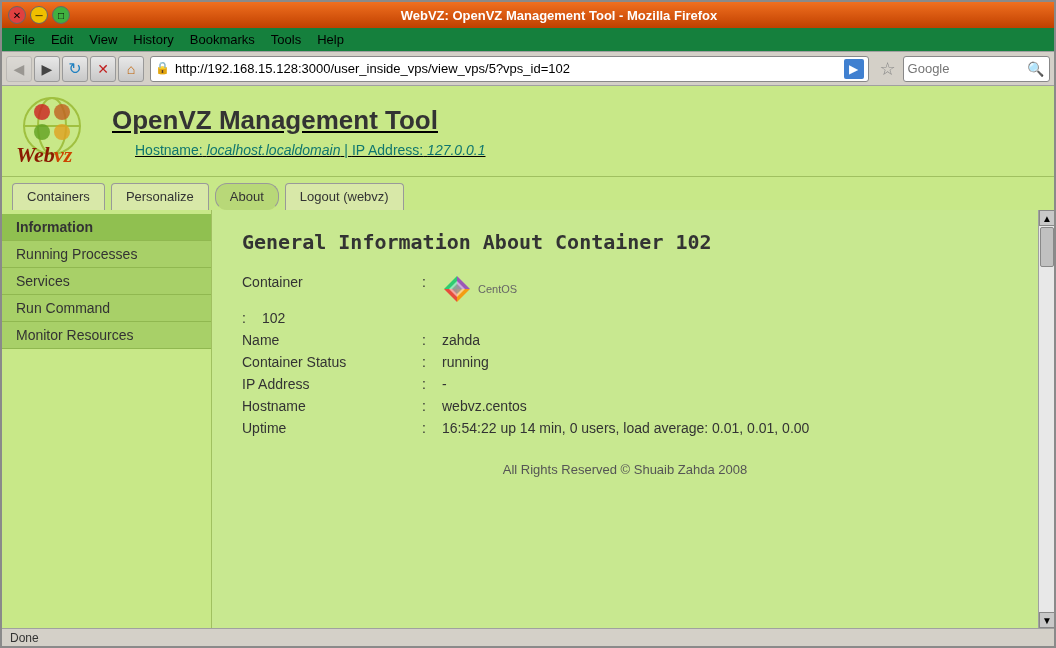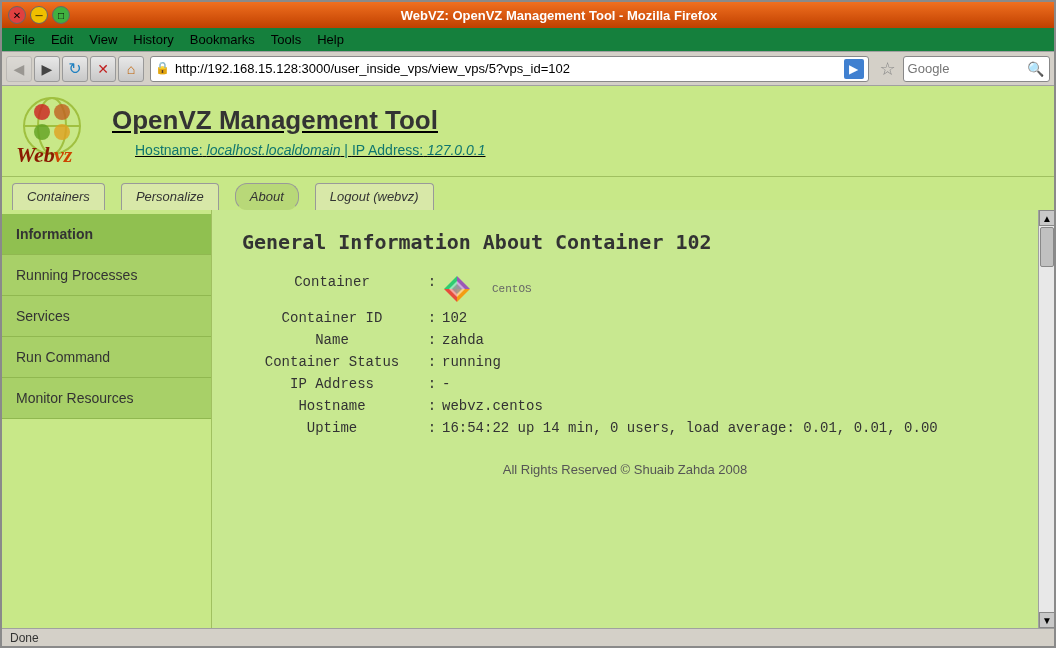--- a/index.html
+++ b/index.html
@@ -40,42 +40,42 @@
 
     
     .site-header { background: #c8e888; padding: 10px 20px 10px 10px; display: flex; align-items: center; border-bottom: 1px solid #a0c060; }
     .logo-area { display: flex; align-items: center; margin-right: 20px; }
     .header-info { flex: 1; text-decoration: underline; }
     .header-title { font-size: 26px; font-weight: bold; color: #333; margin-bottom: 6px; }
     .header-subtitle { font-size: 14px; color: #0f766e; margin-left: 23px; }
     .header-subtitle em { font-style: italic; }
 
     
-    .tabs-bar { background: #c8e888; padding: 6px 10px 0 10px; display: flex; gap: 16px; font-style: italic; }
+    .tabs-bar { background: #c8e888; padding: 6px 10px 0 10px; display: flex; gap: 6px; }
     .tab { padding: 5px 14px; border: 1px solid #999; border-bottom: none; border-radius: 4px 4px 0 0; background: #d8e8a8; font-size: 13px; cursor: pointer; color: #333; }
     .tab.active { background: #b8d878; border-bottom: 1px solid #b8d878; border-radius: 12px; }
 
     
     .main-layout { display: flex; flex: 1; overflow: hidden; }
 
     
     .sidebar { width: 210px; background: #c8e888; padding: 4px 0; border-right: 1px solid #a0c060; }
-    .sidebar-item { padding: 12px 14px; font-size: 14px; color: #333; cursor: pointer; background: #a8d068; border-bottom: 1px solid #90b850; }
+    .sidebar-item { padding: 5px 14px; font-size: 14px; color: #333; cursor: pointer; background: #a8d068; border-bottom: 1px solid #90b850; }
     .sidebar-item.active { background: #90c050; font-weight: bold; }
 
     
     .content-area { flex: 1; background: #c8e890; padding: 20px 30px; overflow-y: auto; }
     .content-title { font-size: 20px; font-weight: bold; color: #333; margin-bottom: 20px; font-family: monospace; }
 
     
     .info-table { width: 100%; }
-    .info-row { display: flex; margin-bottom: 6px; font-size: 14px; font-family: Liberation Mono, monospace; text-align: center; }
+    .info-row { display: flex; margin-bottom: 6px; font-size: 14px; font-family: Liberation Sans, sans-serif; }
     .info-label { width: 180px; color: #333; }
     .info-sep { width: 20px; color: #333; }
-    .info-value { color: #333; display: flex; align-items: center; gap: 20px; }
+    .info-value { color: #333; display: flex; align-items: center; gap: 6px; }
 
     
     .page-footer { text-align: center; padding: 20px; font-size: 13px; color: #555; background: #c8e890; }
 
     
     .status-bar { background: #d4d0c8; height: 18px; display: flex; align-items: center; padding: 0 8px; border-top: 1px solid #a0a0a0; font-size: 12px; color: #333; }
 
     
     .scroll-area { width: 16px; background: #d4d0c8; border-left: 1px solid #a0a0a0; display: flex; flex-direction: column; }
     .scroll-btn { width: 16px; height: 16px; background: #c8c8c8; border: 1px solid #888; display: flex; align-items: center; justify-content: center; font-size: 10px; cursor: pointer; }
@@ -193,21 +193,20 @@
                   <polygon points="15,28 28,15 15,15" fill="#f39c12"></polygon>
 
                   <polygon points="15,7 23,15 15,23 7,15" fill="white" opacity="0.5"></polygon>
                   <polygon points="15,10 20,15 15,20 10,15" fill="#888" opacity="0.7"></polygon>
                 </svg>
                 <span style="font-size:11px;color:#666;">CentOS</span>
               </div>
             </div>
 
             <div class="info-row">
-              <div class="info-label">Container ID</div>
               <div class="info-sep">:</div>
               <div class="info-value">102</div>
             </div>
 
             <div class="info-row">
               <div class="info-label">Name</div>
               <div class="info-sep">:</div>
               <div class="info-value">zahda</div>
             </div>
 

